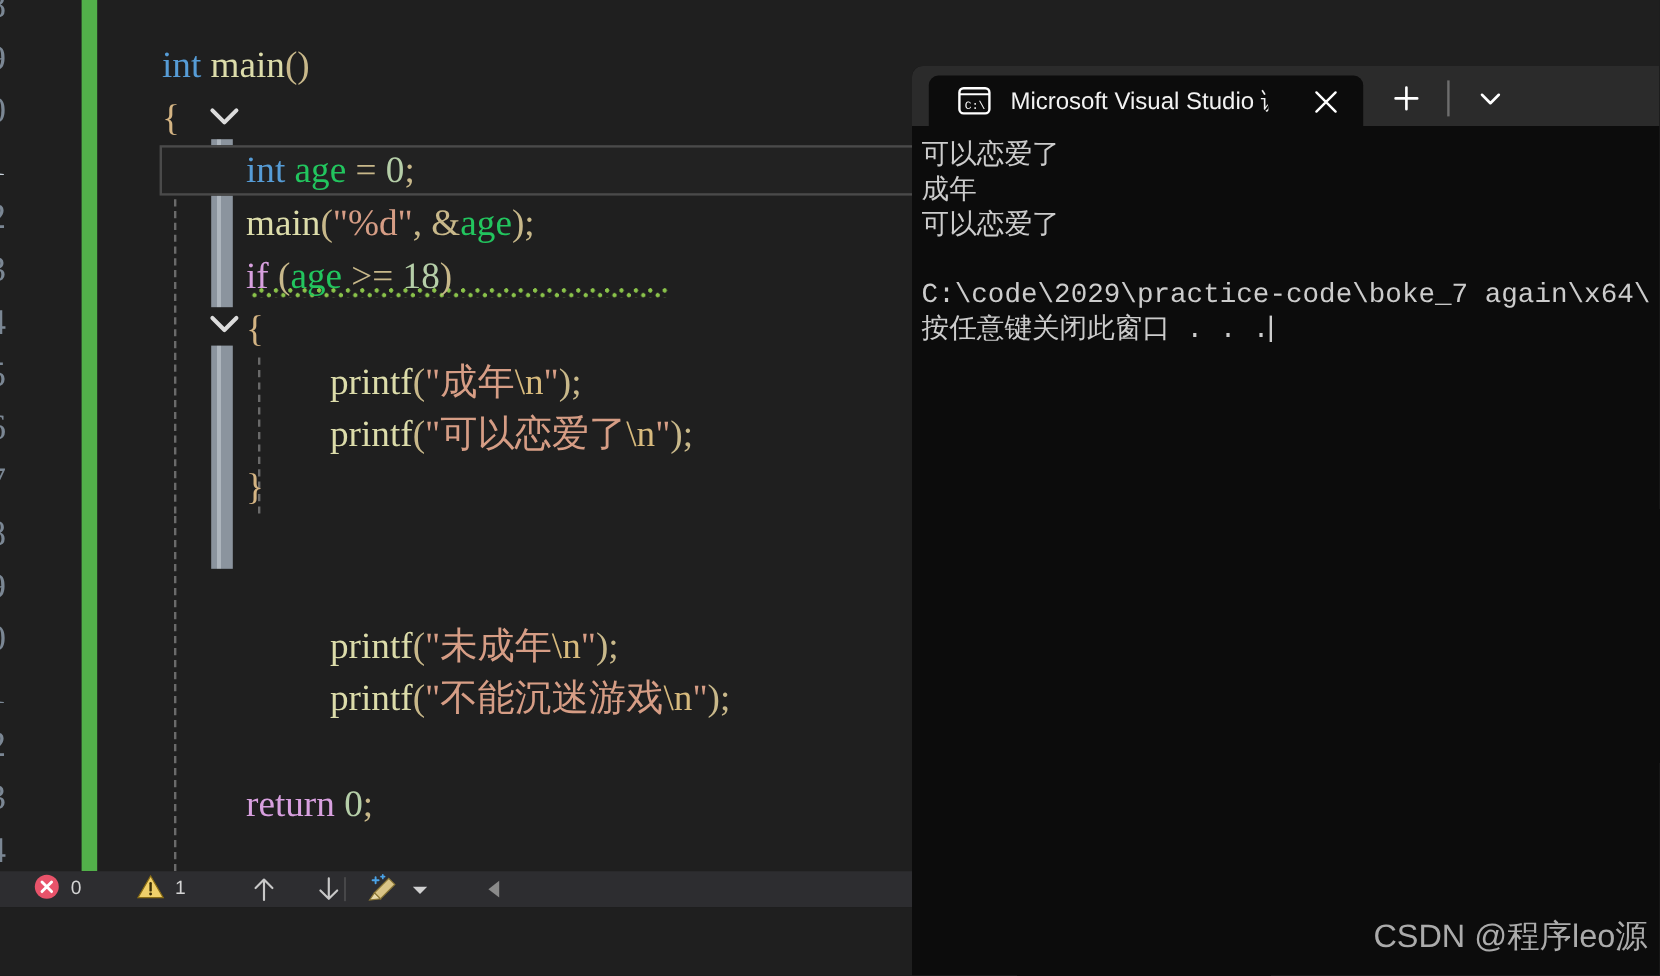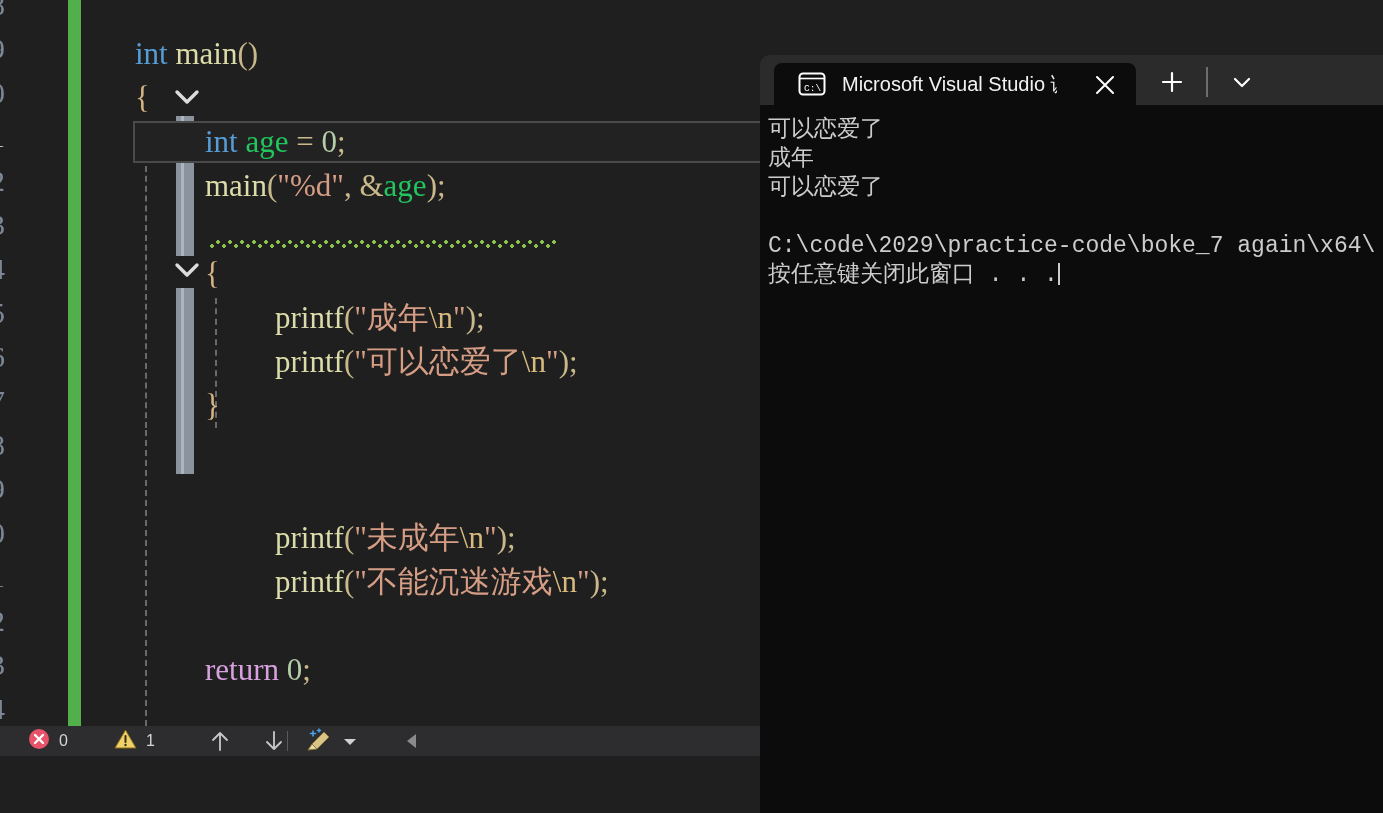--- a/index.html
+++ b/index.html
@@ -141,20 +141,21 @@
       <div class="indentguide" style="top:166px;height:262px"></div>
       <div class="indentguide" style="top:298px;height:130px;left:94px"></div>
       <div class="indentguide" style="top:430px;height:296px"></div>
 
       <div class="squiggle" style="left:88px;top:240px;width:348px"></div>
     <div class="cline" style="top: -12px; padding-left: 14px;"></div>
         <div class="cline" style="top: 32px; padding-left: 14px;"><span class="k-type">int</span><span class="k-white"> </span><span class="k-func">main</span><span class="k-punct">()</span></div>
         <div class="cline" style="top: 76px; padding-left: 14px;"><span class="k-brace">{</span></div>
         <div class="cline" style="top: 120px; padding-left: 84px;"><span class="k-type">int</span><span class="k-white"> </span><span class="k-var">age</span><span class="k-op"> = </span><span class="k-num">0</span><span class="k-punct">;</span></div>
         <div class="cline" style="top: 164px; padding-left: 84px;"><span class="k-func">main</span><span class="k-punct">(</span><span class="k-str">"%d"</span><span class="k-punct">, </span><span class="k-op">&amp;</span><span class="k-var">age</span><span class="k-punct">)</span><span class="k-punct">;</span></div>
+        <div class="cline" style="top: 208px; padding-left: 84px;"><span class="k-ctrl">if</span><span class="k-punct"> (</span><span class="k-var">age</span><span class="k-op"> &gt;= </span><span class="k-num">18</span><span class="k-punct">)</span></div>
         <div class="cline" style="top: 252px; padding-left: 84px;"><span class="k-brace">{</span></div>
         <div class="cline" style="top: 296px; padding-left: 154px;"><span class="k-func">printf</span><span class="k-punct">(</span><span class="k-str">"成年</span><span class="k-esc">\n</span><span class="k-str">"</span><span class="k-punct">)</span><span class="k-punct">;</span></div>
         <div class="cline" style="top: 340px; padding-left: 154px;"><span class="k-func">printf</span><span class="k-punct">(</span><span class="k-str">"可以恋爱了</span><span class="k-esc">\n</span><span class="k-str">"</span><span class="k-punct">)</span><span class="k-punct">;</span></div>
         <div class="cline" style="top: 384px; padding-left: 84px;"><span class="k-brace">}</span></div>
         <div class="cline" style="top: 472px; padding-left: 14px;"></div>
         <div class="cline" style="top: 516px; padding-left: 154px;"><span class="k-func">printf</span><span class="k-punct">(</span><span class="k-str">"未成年</span><span class="k-esc">\n</span><span class="k-str">"</span><span class="k-punct">)</span><span class="k-punct">;</span></div>
         <div class="cline" style="top: 560px; padding-left: 154px;"><span class="k-func">printf</span><span class="k-punct">(</span><span class="k-str">"不能沉迷游戏</span><span class="k-esc">\n</span><span class="k-str">"</span><span class="k-punct">)</span><span class="k-punct">;</span></div>
         <div class="cline" style="top: 604px; padding-left: 14px;"></div>
         <div class="cline" style="top: 648px; padding-left: 84px;"><span class="k-ctrl">return</span><span class="k-white"> </span><span class="k-num">0</span><span class="k-punct">;</span></div>
       </div>
@@ -248,13 +249,14 @@
       <div class="term-chev">
         <svg viewBox="0 0 34 30" width="34" height="30">
           <path d="M10 12 L17 19 L24 12" fill="none" stroke="#ffffff" stroke-width="2.2" stroke-linecap="round" stroke-linejoin="round"></path>
         </svg>
       </div>
     </div>
 
     <div class="term-body" id="termbody"><div class="term-line">可以恋爱了</div><div class="term-line">成年</div><div class="term-line">可以恋爱了</div><div class="term-line">&nbsp;</div><div class="term-line">C:\code\2029\practice-code\boke_7 again\x64\</div><div class="term-line">按任意键关闭此窗口 . . .<span class="term-cursor"></span></div></div>
   </div>
 
+  <div class="watermark">CSDN @程序leo源</div>
 </div>
 
 </body></html>

